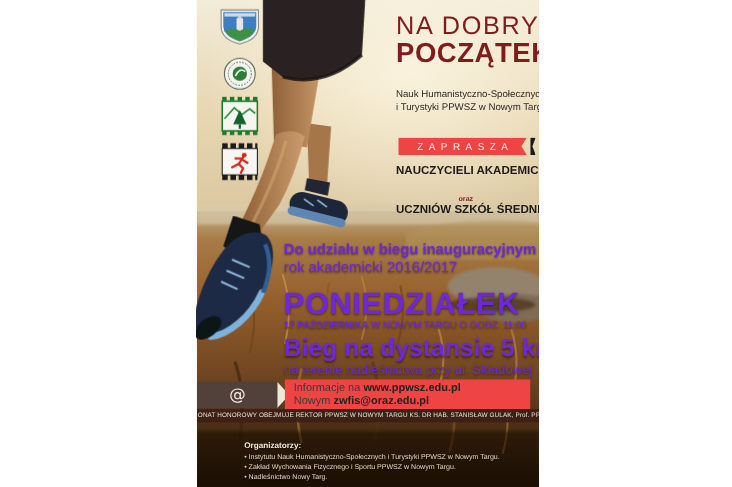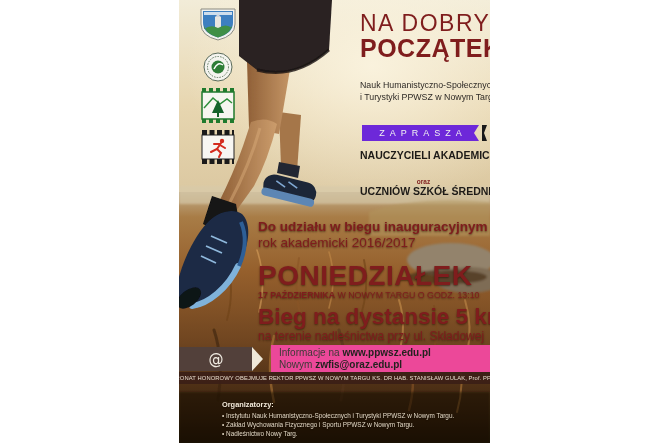--- a/index.html
+++ b/index.html
@@ -8,46 +8,46 @@
   .poster{position:absolute;left:179px;top:0;width:311px;height:443px;overflow:hidden;background:#d9c9a4;}
   .abs{position:absolute;}
   .bg{position:absolute;inset:0;width:311px;height:443px;}
   
   .logo{position:absolute;left:21px;}
   
   .ccol{left:181px;width:127px;text-align:center;white-space:nowrap;color:#7f1d1d;}
   .t1{top:10px;font-size:23px;font-weight:400;letter-spacing:1.5px;}
   .t2{top:34px;font-size:25px;font-weight:800;letter-spacing:.5px;}
   .host{top:80px;font-size:8.8px;line-height:11.5px;color:#2e2a26;font-weight:400;}
-  .ribbon{left:183px;top:125px;width:117px;height:16px;background:#6d28d9;
+  .ribbon{left:183px;top:125px;width:117px;height:16px;background:#ef4444;
           clip-path:polygon(0 0,100% 0,calc(100% - 5px) 50%,100% 100%,0 100%);
           display:flex;align-items:center;justify-content:center;}
   .ribbon span{color:#f2f2f2;font-size:9px;letter-spacing:5px;padding-left:5px;}
   .ribbon-tail{left:303px;top:125px;width:5px;height:16px;background:#191919;
           clip-path:polygon(0 0,100% 0,40% 50%,100% 100%,0 100%);}
   .aud{font-weight:700;font-size:10.5px;color:#1d1a17;}
   .a1{top:149px;} .a2{top:163px;}
   .conj{top:177.5px;font-size:6.5px;font-weight:700;}
   .a3{top:184.5px;}
   
-  .wt{color:#7f1d1d;text-shadow:0 1px 2px rgba(35,18,4,.6);white-space:nowrap;left:79px;}
+  .wt{color:#6d28d9;text-shadow:0 1px 2px rgba(35,18,4,.6);white-space:nowrap;left:79px;}
   .i1{top:218.5px;font-size:13.5px;font-weight:700;}
   .i2{top:235px;font-size:13.5px;font-weight:400;}
   .day{top:260px;font-size:28px;font-weight:800;letter-spacing:.5px;}
   .dateline{top:289.5px;font-size:8.8px;font-weight:400;}
   .dateline b{font-weight:700;}
   .dist{top:304px;font-size:22.5px;font-weight:700;}
   .loc{top:328.5px;font-size:12px;font-weight:400;}
   
   .at-block{left:0;top:347px;width:74px;height:24px;background:#52403a;
             display:flex;align-items:center;justify-content:center;}
   .at-block span{color:#f1ece2;font-size:15px;font-family:"DejaVu Sans",sans-serif;}
   .chev{left:73px;top:347px;width:11px;height:24px;background:#efe8d8;
         clip-path:polygon(0 0,100% 50%,0 100%);}
-  .info-band{left:92px;top:345px;width:223px;height:27px;background:#ec4899;padding-left:48px;}
+  .info-band{left:80px;top:345px;width:223px;height:27px;background:#ef4444;}
   .info-line{position:absolute;left:8px;font-size:10px;color:#3c3a36;white-space:nowrap;}
   .il1{top:2px;} .il2{top:13.5px;}
   .info-line b{color:#24221f;font-weight:700;}
   .pat{left:0;top:372px;width:311px;height:12px;background:rgba(59,31,23,.93);
        display:flex;align-items:center;justify-content:center;}
   .pat span{color:#e9ddce;font-size:5.8px;letter-spacing:.1px;white-space:nowrap;}
   .orgs{left:43px;top:400px;color:#e0d6c2;text-shadow:0 1px 1px rgba(20,10,2,.7);}
   .orgs .oh{font-size:7.4px;font-weight:700;color:#f3ead9;margin-bottom:2px;}
   .orgs .oi{font-size:6.4px;line-height:9px;white-space:nowrap;}
 </style>
@@ -190,21 +190,21 @@
     </div>
     <div class="abs ribbon-tail"></div>
 
     <div class="abs ccol aud a1">NAUCZYCIELI AKADEMICKICH</div>
     <div class="abs ccol conj">oraz</div>
     <div class="abs ccol aud a3">UCZNIÓW SZKÓŁ ŚREDNICH</div>
 
     <div class="abs wt i1">Do udziału w biegu inauguracyjnym</div>
     <div class="abs wt i2">rok akademicki 2016/2017</div>
     <div class="abs wt day">PONIEDZIAŁEK</div>
-    <div class="abs wt dateline"><b>17 PAŹDZIERNIKA</b><span> W NOWYM TARGU O GODZ. 13:10</span></div>
+    <div class="abs wt dateline"><b>17 PAŹDZIERNIKA</b><span> W NOWYM TARGU O GODZ. 11:00</span></div>
     <div class="abs wt dist">Bieg na dystansie 5 km</div>
     <div class="abs wt loc">na terenie nadleśnictwa przy ul. Składowej</div>
 
     <div class="abs at-block">
       <span>@</span>
     </div>
     <div class="abs chev"></div>
     <div class="abs info-band">
       <div class="info-line il1"><span>Informacje na </span><b>www.ppwsz.edu.pl</b></div>
       <div class="info-line il2"><span>Nowym </span><b>zwfis@oraz.edu.pl</b></div>

